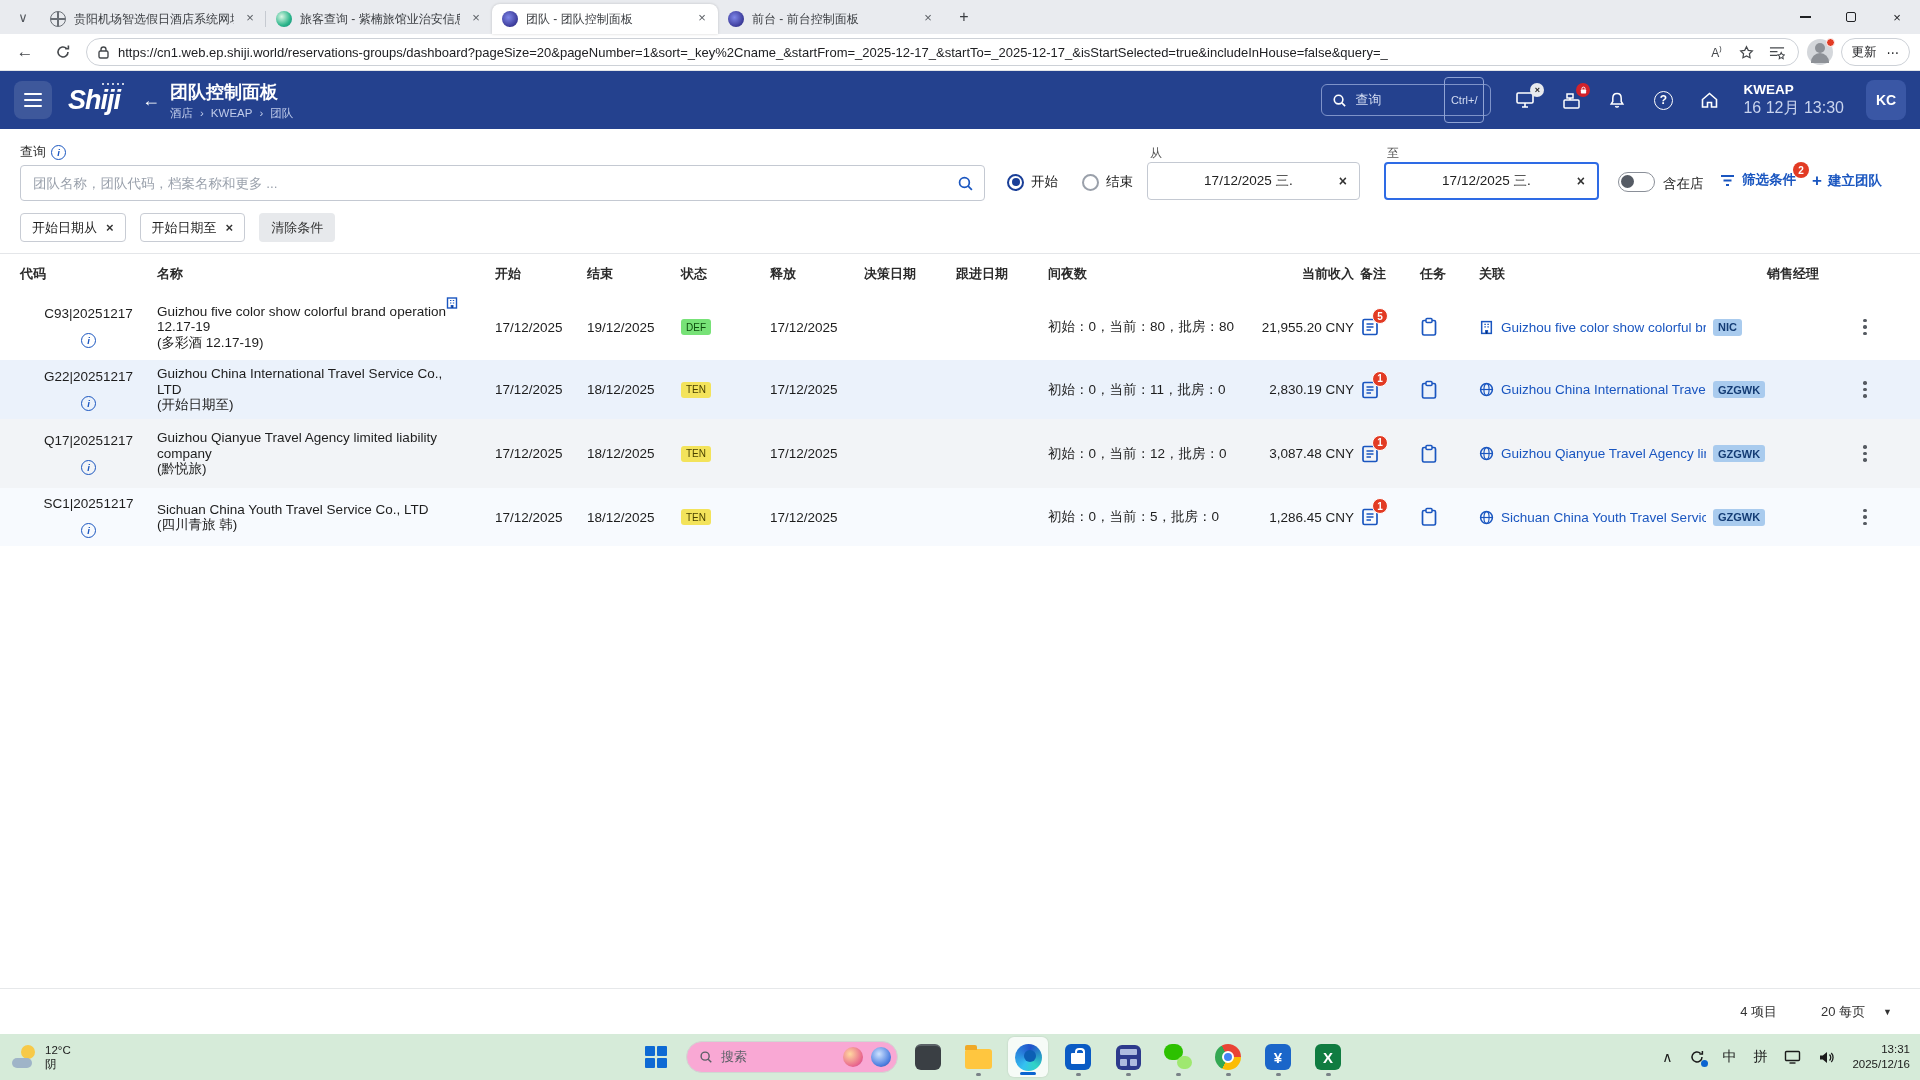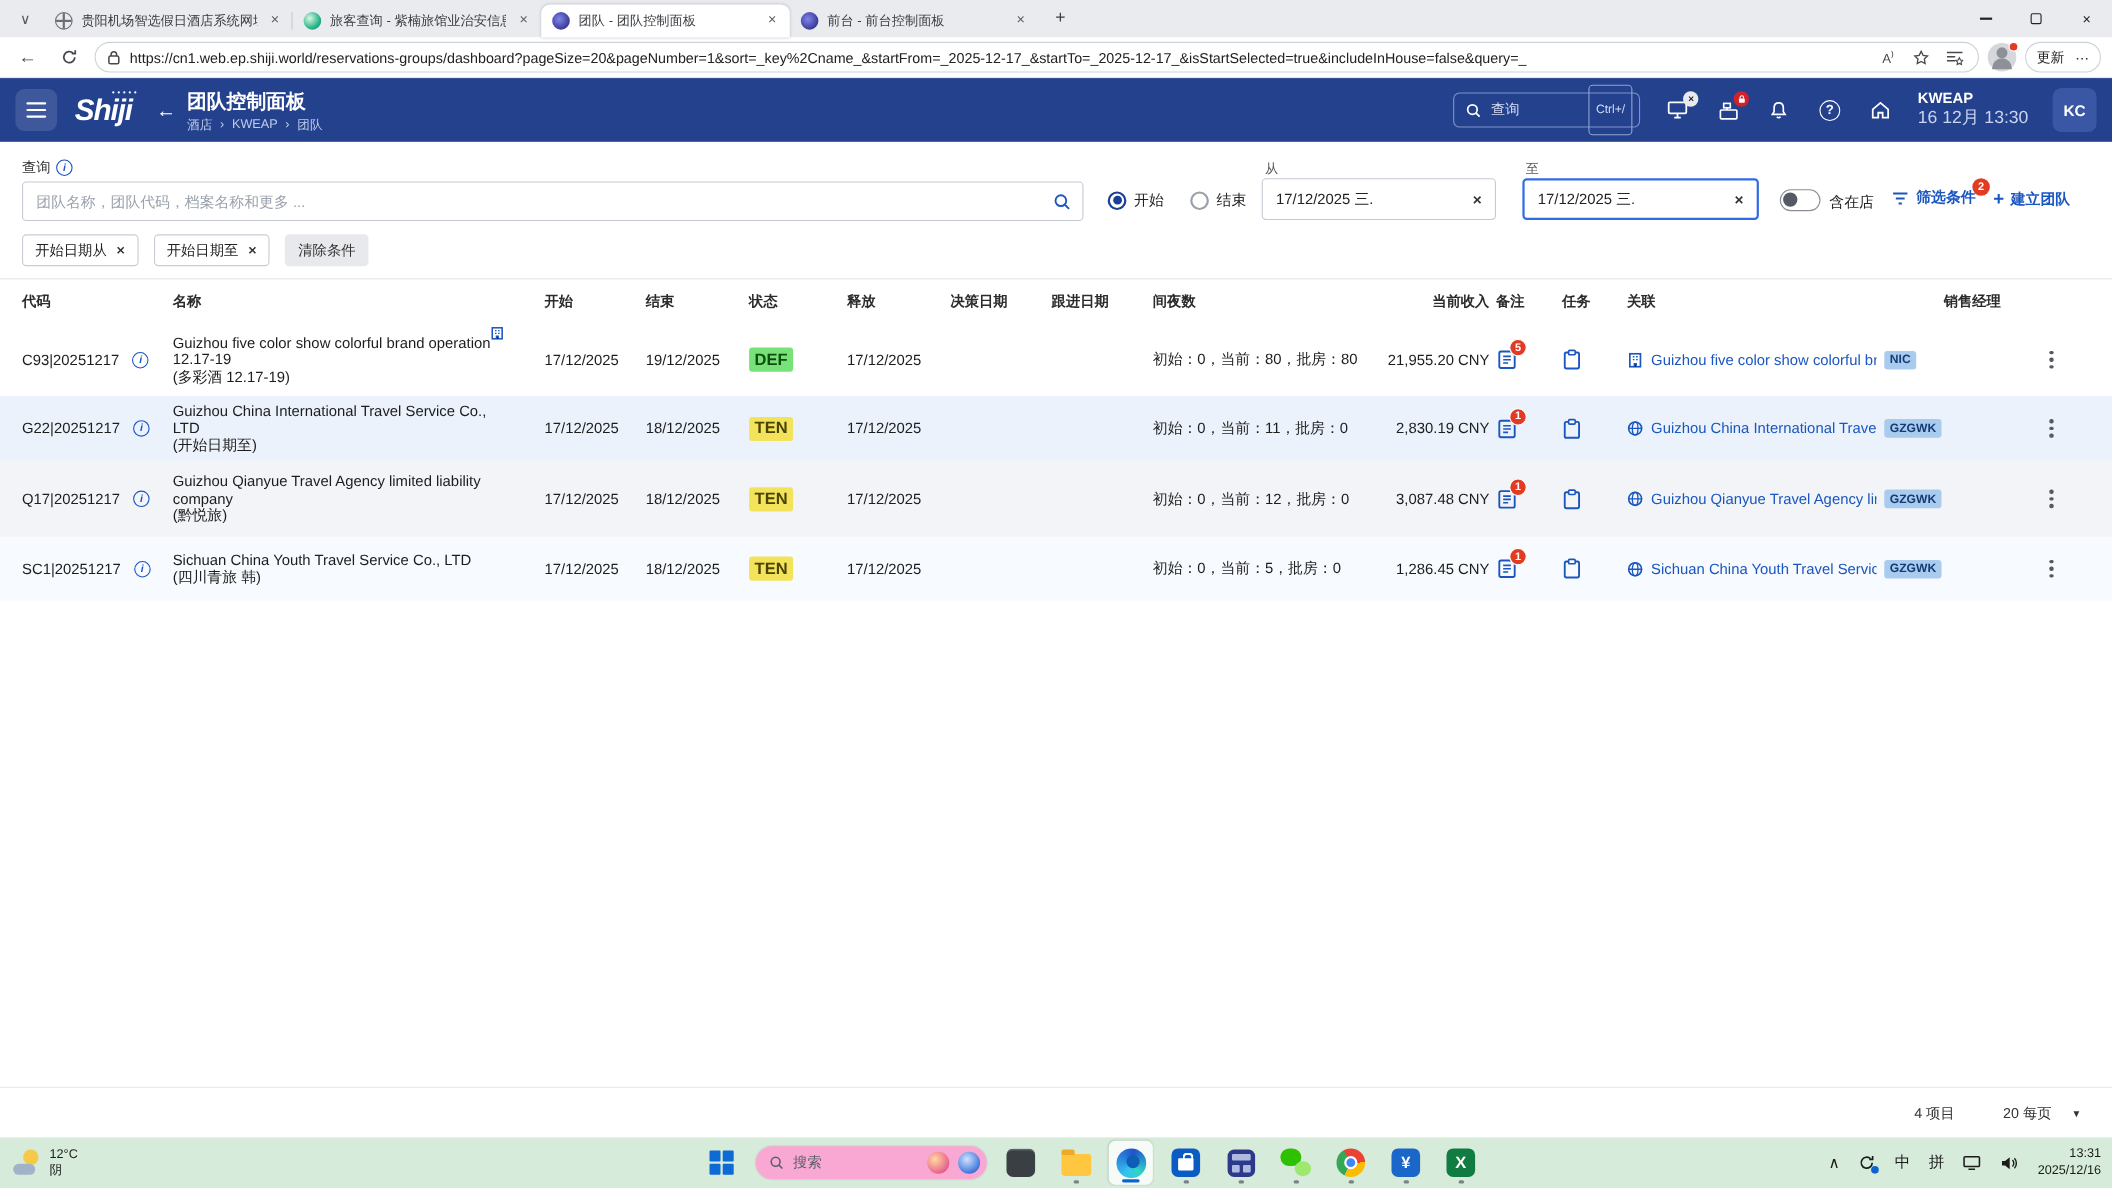--- a/index.html
+++ b/index.html
@@ -73,21 +73,21 @@
   .query-input { position:absolute; left:20px; top:36px; width:965px; height:36px; border:1px solid #C4C9D2; border-radius:4px; display:flex; align-items:center; padding:0 10px 0 12px; gap:8px; }
   .query-input input { flex:1; border:none; outline:none; font-size:13.5px; color:#222; font-family:inherit; }
   .query-input input::placeholder { color:#9AA1AC; }
   .radio-grp { position:absolute; left:1007px; top:44px; display:flex; gap:24px; align-items:center; }
   .radio { display:flex; align-items:center; gap:7px; font-size:13.5px; color:#222; cursor:pointer; }
   .rdot { width:17px; height:17px; border-radius:50%; border:2px solid #1A3F98; position:relative; }
   .rdot.on::after { content:""; position:absolute; inset:2.5px; border-radius:50%; background:#1A3F98; }
   .rdot.off { border-color:#9aa0aa; }
   .dlabel { font-size:12px; color:#555; position:absolute; top:16px; }
   .dateinput { position:absolute; top:33px; height:38px; border:1px solid #C4C9D2; border-radius:4px; display:flex; align-items:center; padding:0 10px 0 12px; background:#fff; }
-  .dateinput input { flex:1; border:none; outline:none; font-size:13.5px; color:#222; font-family:inherit; background:transparent; min-width:0; }
+  .dateinput input { flex:1; border:none; outline:none; font-size:13.5px; color:#222; font-family:inherit; background:transparent; min-width:0;text-align:center; }
   .dateinput .clr { font-weight:bold; color:#333; font-size:14px; cursor:pointer; padding:0 2px; }
   .dateinput.focused { border:2px solid #2E6BE5; }
   .toggle { position:absolute; left:1618px; top:43px; width:37px; height:20px; border:1.5px solid #8a8f98; border-radius:10px; background:#fff; cursor:pointer; }
   .toggle::after { content:""; position:absolute; left:2px; top:1.7px; width:13px; height:13px; border-radius:50%; background:#555b64; }
   .tgl-label { position:absolute; left:1663px; top:46px; font-size:13.5px; color:#222; }
   .filter-btn { position:absolute; left:1720px; top:42px; display:flex; align-items:center; gap:7px; background:none; border:none; color:#1A56C0; font-size:13.5px; font-weight:bold; cursor:pointer; }
   .filter-badge { position:absolute; top:-9px; right:-13px; min-width:16px; height:16px; border-radius:8px; background:#E23B24; color:#fff; font-size:10px; font-weight:bold; display:flex; align-items:center; justify-content:center; }
   .create-btn { position:absolute; left:1812px; top:42px; display:flex; align-items:center; gap:6px; background:none; border:none; color:#1A56C0; font-size:13.5px; font-weight:bold; cursor:pointer; }
   .create-btn .pl { font-size:17px; font-weight:bold; }
   .chips { position:absolute; left:20px; top:84px; display:flex; gap:14px; }
@@ -98,25 +98,25 @@
   
   .tdivider { height:1px; background:#E4E6E9; }
   .grid-cols { display:grid; grid-template-columns:137px 338px 92px 94px 89px 94px 92px 92px 212px 100px 60px 59px 288px 88px 35px; align-items:center; padding:0 20px; }
   .thead { height:40px; font-size:13px; font-weight:bold; color:#2b2b2b; }
   .thead .col-rev { text-align:right; padding-right:6px; }
   .trow { font-size:13.5px; color:#1d1d1d; }
   .trow.r1 { height:66px; background:#FFFFFF; }
   .trow.r2 { height:59px; background:#EBF2FB; }
   .trow.r3 { height:69px; background:#F2F4F7; }
   .trow.r4 { height:58px; background:#F7FAFE; }
-  .cell-code { display:flex; align-items:center; gap:12px; font-size:13.5px; }
+  .cell-code { display:flex; align-items:center; gap:12px; font-size:13.5px;flex-direction:column; }
   .namecell { position:relative; padding-right:40px; line-height:15.5px; font-size:13.5px; }
   .namecell .cn { display:block; }
   .name-ic { position:absolute; right:36px; top:-8px; }
-  .statusbadge { display:inline-block; padding:2.5px 5px; border-radius:3px; font-size:15px; font-weight:bold; }
+  .statusbadge { display:inline-block; padding:2.5px 5px; border-radius:3px; font-size:10px; font-weight:normal; }
   .st-def { background:#77E277; color:#0E4D0E; }
   .st-ten { background:#F3E35B; color:#4a4200; }
   .col-rev { text-align:right; padding-right:6px; white-space:nowrap; }
   .iconcell { position:relative; width:24px; }
   .cbadge { position:absolute; top:-9px; left:12px; min-width:16px; height:16px; border-radius:8px; background:#E23B24; color:#fff; font-size:10px; font-weight:bold; display:flex; align-items:center; justify-content:center; border:1.5px solid #fff; }
   .linkcell { display:flex; align-items:center; gap:7px; min-width:0; }
   .linkcell a { color:#1A56C0; font-size:13.5px; text-decoration:none; white-space:nowrap; overflow:hidden; max-width:205px; flex:0 1 auto; }
   .codebadge { background:#A9CBEE; color:#143C74; font-size:11px; font-weight:bold; padding:2.5px 5px; border-radius:3px; white-space:nowrap; }
   .kebab { display:flex; flex-direction:column; gap:3px; align-items:center; cursor:pointer; width:20px; }
   .kebab i { width:3.5px; height:3.5px; border-radius:50%; background:#555a61; }

